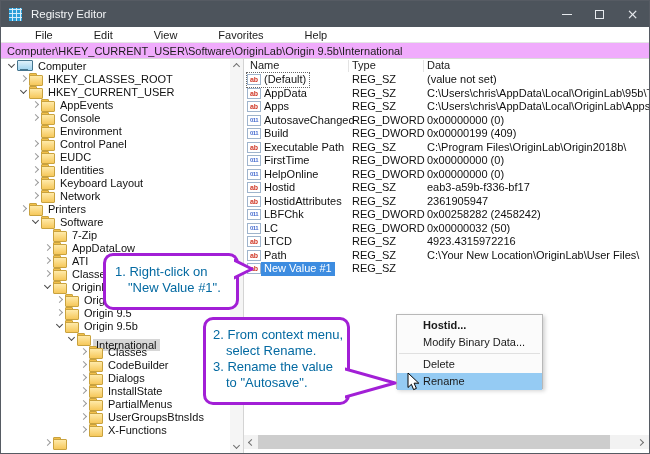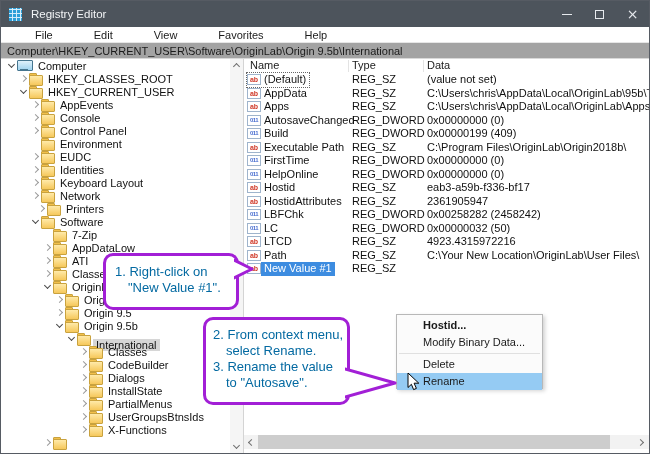--- a/index.html
+++ b/index.html
@@ -18,21 +18,21 @@
   }
   .title-text { color:#f2f4f6; font-size:11.5px; margin-left:9px; }
   .controls { margin-left:auto; display:flex; height:26px; }
   .ctl { width:33px; display:flex; align-items:center; justify-content:center; }
   .glyph-min { width:10px; height:1px; background:#e7eaee; }
   .glyph-max { width:9px; height:9px; border:1px solid #e7eaee; }
   .glyph-close { color:#e7eaee; font-size:14px; line-height:14px; font-family:"DejaVu Sans",sans-serif; }
   
   .menubar { height:16px; border-bottom:1px solid #e6e6e6; display:flex; align-items:center; padding-left:1px; background:#fff; }
   .menu-item { padding:0 8px; color:#1b1b1b;margin-left:25px; }
-  .addressbar { height:16px; border-bottom:1px solid #d9d9d9; display:flex; align-items:center; padding-left:6px; background:#a3a3a3; color:#1b1b1b; white-space:nowrap; }
+  .addressbar { height:16px; border-bottom:1px solid #d9d9d9; display:flex; align-items:center; padding-left:6px; background:#f0abfc; color:#1b1b1b; white-space:nowrap; }
   
   .main { display:flex; height:394px; position:relative; }
   .tree-pane { width:243px; min-width:243px; border-right:1px solid #d4d4d4; position:relative; overflow:hidden; background:#fff; }
   .tree-rows { position:absolute; left:0; top:0; right:13px; bottom:0; overflow:hidden; }
   .tree-row { height:13px; display:flex; align-items:center; white-space:nowrap; }
   .chev { width:10px; min-width:10px; height:13px; position:relative; }
   .chev.c::before { content:''; position:absolute; left:2px; top:4px; width:4px; height:4px;
     border-right:1px solid #9a9a9a; border-top:1px solid #9a9a9a; transform:rotate(45deg); }
   .chev.e::before { content:''; position:absolute; left:2px; top:3px; width:4px; height:4px;
     border-right:1px solid #4a4a4a; border-top:1px solid #4a4a4a; transform:rotate(135deg); }
@@ -153,50 +153,50 @@
             <span class="chev c"></span>
             <span class="ifolder"></span>
             <span class="tlabel">AppEvents</span>
           </div>
           <div class="tree-row" style="padding-left: 30px;">
             <span class="chev c"></span>
             <span class="ifolder"></span>
             <span class="tlabel">Console</span>
           </div>
           <div class="tree-row" style="padding-left: 30px;">
+            <span class="chev"></span>
+            <span class="ifolder"></span>
+            <span class="tlabel">Environment</span>
+          </div>
+          <div class="tree-row" style="padding-left: 30px;">
             <span class="chev c"></span>
             <span class="ifolder"></span>
             <span class="tlabel">Control Panel</span>
           </div>
           <div class="tree-row" style="padding-left: 30px;">
-            <span class="chev"></span>
-            <span class="ifolder"></span>
-            <span class="tlabel">Environment</span>
-          </div>
-          <div class="tree-row" style="padding-left: 30px;">
             <span class="chev c"></span>
             <span class="ifolder"></span>
             <span class="tlabel">EUDC</span>
           </div>
           <div class="tree-row" style="padding-left: 30px;">
             <span class="chev c"></span>
             <span class="ifolder"></span>
             <span class="tlabel">Identities</span>
           </div>
           <div class="tree-row" style="padding-left: 30px;">
             <span class="chev c"></span>
             <span class="ifolder"></span>
             <span class="tlabel">Keyboard Layout</span>
           </div>
           <div class="tree-row" style="padding-left: 30px;">
             <span class="chev c"></span>
             <span class="ifolder"></span>
             <span class="tlabel">Network</span>
           </div>
-          <div class="tree-row" style="padding-left: 36px;">
+          <div class="tree-row" style="padding-left: 18px;">
             <span class="chev c"></span>
             <span class="ifolder"></span>
             <span class="tlabel">Printers</span>
           </div>
           <div class="tree-row" style="padding-left: 30px;">
             <span class="chev e"></span>
             <span class="ifolder"></span>
             <span class="tlabel">Software</span>
           </div>
           <div class="tree-row" style="padding-left: 42px;">

